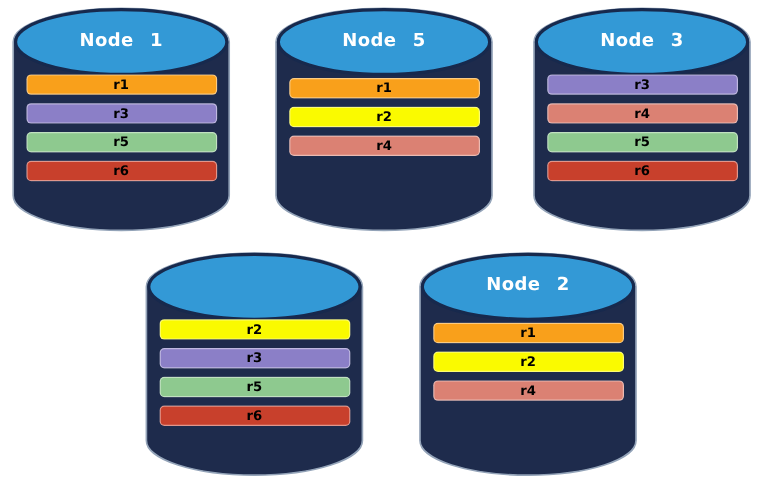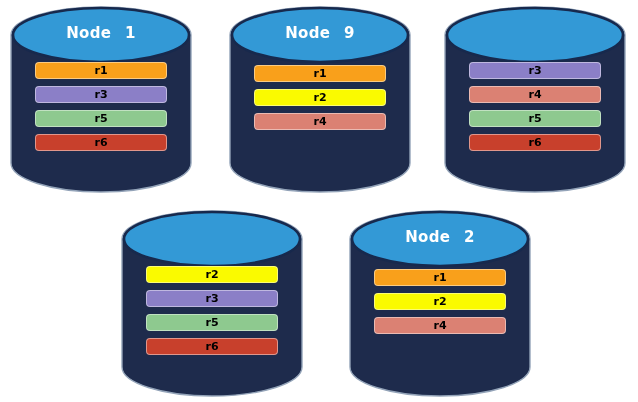--- a/index.html
+++ b/index.html
@@ -10,21 +10,21 @@
     font-family:"DejaVu Sans","Liberation Sans",sans-serif;}
   .canvas{position:relative;width:638px;height:402px;background:var(--bg);border-radius:27px;}
   .node{position:absolute;width:186px;height:190px;}
   .node svg{position:absolute;left:0;top:0;}
   .cyl-body{fill:var(--body);stroke:var(--outline);stroke-width:1.4;}
   .cyl-lid{fill:var(--lid);stroke:var(--lid-border);stroke-width:2.6;}
   .node-title{position:absolute;top:19px;left:0;width:100%;text-align:center;
     color:#ffffff;font-size:15px;font-weight:bold;word-spacing:0.55em;letter-spacing:0.3px;}
   .bars{position:absolute;top:57px;left:0;width:100%;}
   .bars.three{top:60px;}
-  .bar{width:132px;height:17px;margin:0 auto 7px auto;border-radius:4px;
+  .bar{width:159px;height:17px;margin:0 auto 7px auto;border-radius:4px;
     border:1px solid rgba(255,255,255,0.45);
     color:#000;font-size:11px;font-weight:bold;text-align:center;line-height:15px;}
   
   .pos-0{left:8px;top:5px;}
   .pos-1{left:227px;top:5px;}
   .pos-2{left:442px;top:5px;}
   .pos-3{left:119px;top:209px;}
   .pos-4{left:347px;top:209px;}
 </style>
 </head>
@@ -44,33 +44,34 @@
         <div class="bar" style="background: rgb(142, 201, 143);">r5</div>
         <div class="bar" style="background: rgb(200, 64, 44);">r6</div>
       </div>
   </div>
 
   <div class="node pos-1">
     <svg width="186" height="190" viewBox="0 0 186 190">
       <path class="cyl-body" d="M3 30 L3 158 A90 29 0 0 0 183 158 L183 30 A90 28 0 0 0 3 30 Z"></path>
       <ellipse class="cyl-lid" cx="93" cy="30" rx="88" ry="27"></ellipse>
     </svg>
-    <div class="node-title">Node 9</div>
+    <div class="node-title">Node 5</div>
     <div class="bars three">
         <div class="bar" style="background: rgb(249, 160, 27);">r1</div>
         <div class="bar" style="background: rgb(250, 250, 0);">r2</div>
         <div class="bar" style="background: rgb(219, 129, 115);">r4</div>
       </div>
   </div>
 
   <div class="node pos-2">
     <svg width="186" height="190" viewBox="0 0 186 190">
       <path class="cyl-body" d="M3 30 L3 158 A90 29 0 0 0 183 158 L183 30 A90 28 0 0 0 3 30 Z"></path>
       <ellipse class="cyl-lid" cx="93" cy="30" rx="88" ry="27"></ellipse>
     </svg>
+    <div class="node-title">Node 3</div>
     <div class="bars">
         <div class="bar" style="background: rgb(139, 127, 199);">r3</div>
         <div class="bar" style="background: rgb(219, 129, 115);">r4</div>
         <div class="bar" style="background: rgb(142, 201, 143);">r5</div>
         <div class="bar" style="background: rgb(200, 64, 44);">r6</div>
       </div>
   </div>
 
   <div class="node pos-3">
     <svg width="186" height="190" viewBox="0 0 186 190">

